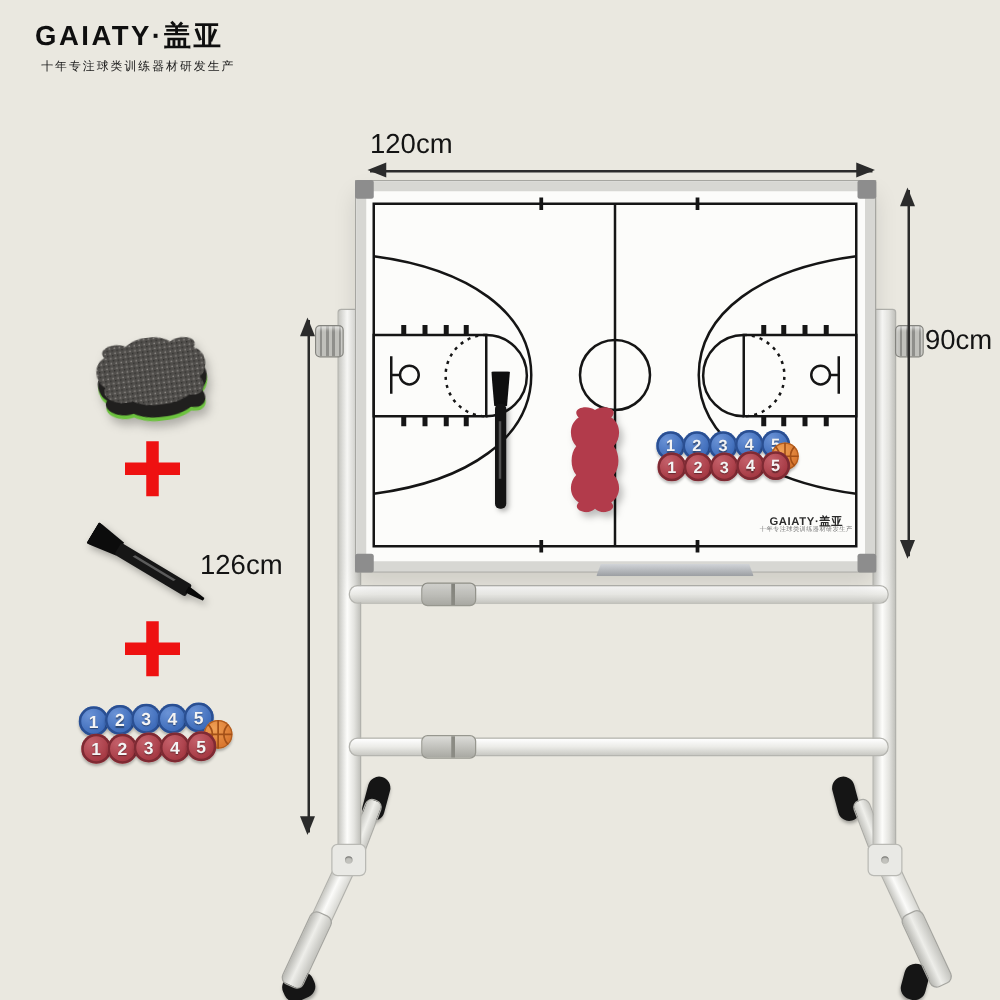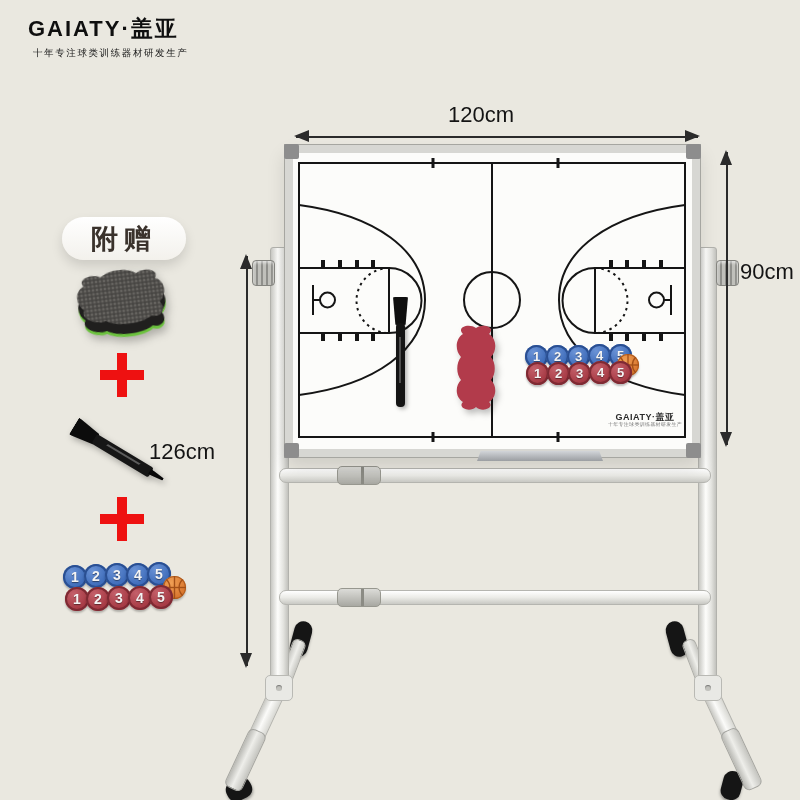--- a/index.html
+++ b/index.html
@@ -240,23 +240,20 @@
     <div class="board-logo">
       <div class="n">GAIATY·盖亚</div>
       <div class="t">十年专注球类训练器材研发生产</div>
     </div>
   </div>
 
   <div class="abs tray"></div>
   <div class="abs knob" style="left:252px;top:260px"></div>
   <div class="abs knob" style="left:716px;top:260px"></div>
 
-  <div class="abs gift-badge">
-    <span>附赠</span>
-  </div>
 
   <svg class="abs" style="left:70px;top:270px;transform:rotate(-7deg);filter:drop-shadow(2px 5px 4px rgba(0,0,0,.25))" width="104" height="70" viewBox="0 0 104 70">
     <defs>
       <pattern id="sp" width="4" height="4" patternUnits="userSpaceOnUse">
         <rect width="4" height="4" fill="#504e4b"></rect>
         <circle cx="1" cy="1" r=".7" fill="#8d8a86"></circle>
         <circle cx="3" cy="3" r=".6" fill="#2b2a28"></circle>
       </pattern>
     </defs>
     <path fill="#6cc23e" transform="translate(0,13)" d="M16,12 C10,4 26,0 34,5 C44,-2 60,-2 70,5 C78,0 94,4 88,12 C98,16 98,30 90,36 C96,44 90,52 80,49 C70,56 44,56 34,49 C24,52 8,44 14,36 C6,30 6,16 16,12 Z"></path>
@@ -311,31 +308,31 @@
   <div class="chip red abs" style="left:107px;top:586px">
       <span>3</span>
     </div>
   <div class="chip red abs" style="left:128px;top:586px">
       <span>4</span>
     </div>
   <div class="chip red abs" style="left:149px;top:585px">
       <span>5</span>
     </div>
 
-  <div class="abs dim-label" style="left:280px;top:102px;width:402px;text-align:center">120cm</div>
+  <div class="abs dim-label" style="left:296px;top:102px;width:402px;">120cm</div>
   <div class="abs arrow-h" style="left:296px;top:136px;width:402px">
     <span class="tri left"></span>
     <span class="tri right"></span>
   </div>
 
   <div class="abs arrow-v" style="left:726px;top:152px;height:293px">
     <span class="tri up"></span>
     <span class="tri down"></span>
   </div>
   <div class="abs dim-label" style="left:740px;top:259px">90cm</div>
 
   <div class="abs arrow-v" style="left:246px;top:256px;height:410px">
     <span class="tri up"></span>
     <span class="tri down"></span>
   </div>
-  <div class="abs dim-label" style="left:143px;top:439px;width:78px;text-align:center">126cm</div>
+  <div class="abs dim-label" style="left:160px;top:439px;width:78px;text-align:left">126cm</div>
 
 </div>
 
 </body></html>

